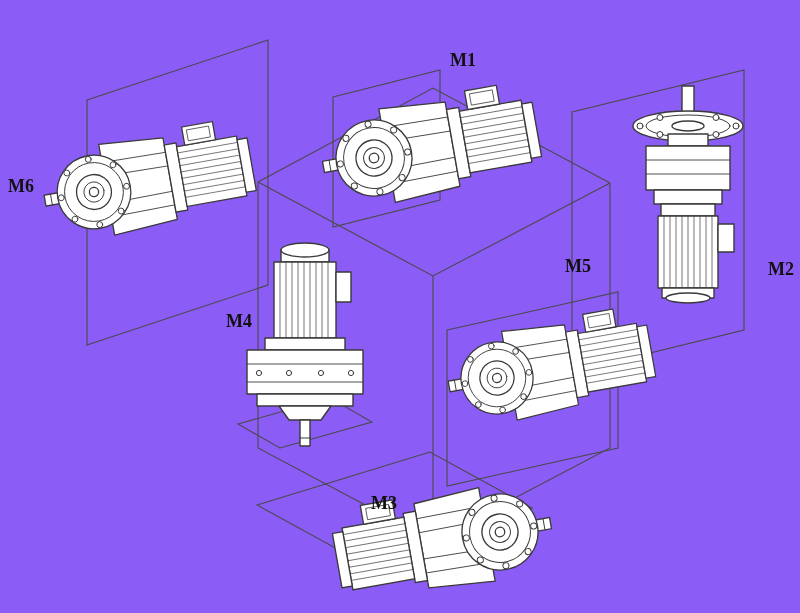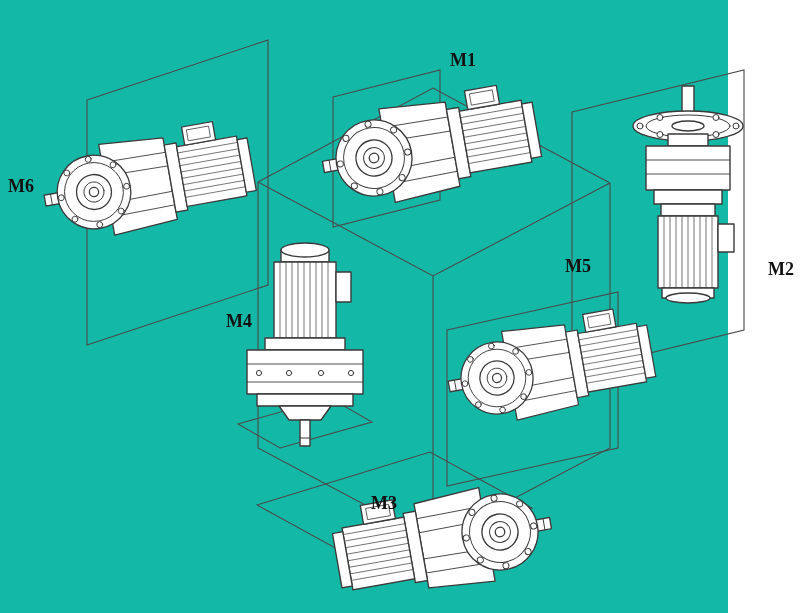--- a/index.html
+++ b/index.html
@@ -1,17 +1,17 @@
 <!DOCTYPE html>
 <html><head>
 <meta charset="utf-8">
 <style>
   html,body{margin:0;padding:0;background:#ffffff;}
   body{width:800px;height:613px;overflow:hidden;font-family:"Liberation Serif",serif;}
-  .canvas{position:relative;width:728px;height:613px;background:#14b8a6;}
+  .canvas{position:relative;width:800px;height:613px;background:#8b5cf6;}
   svg{display:block;}
   text.pos-label{font-family:"Liberation Serif",serif;font-weight:bold;font-size:18px;fill:#111111;}
 </style>
 </head>
 <body>
 
 <div class="canvas">
 <svg width="800" height="613" viewBox="0 0 800 613">
 
   <defs>

